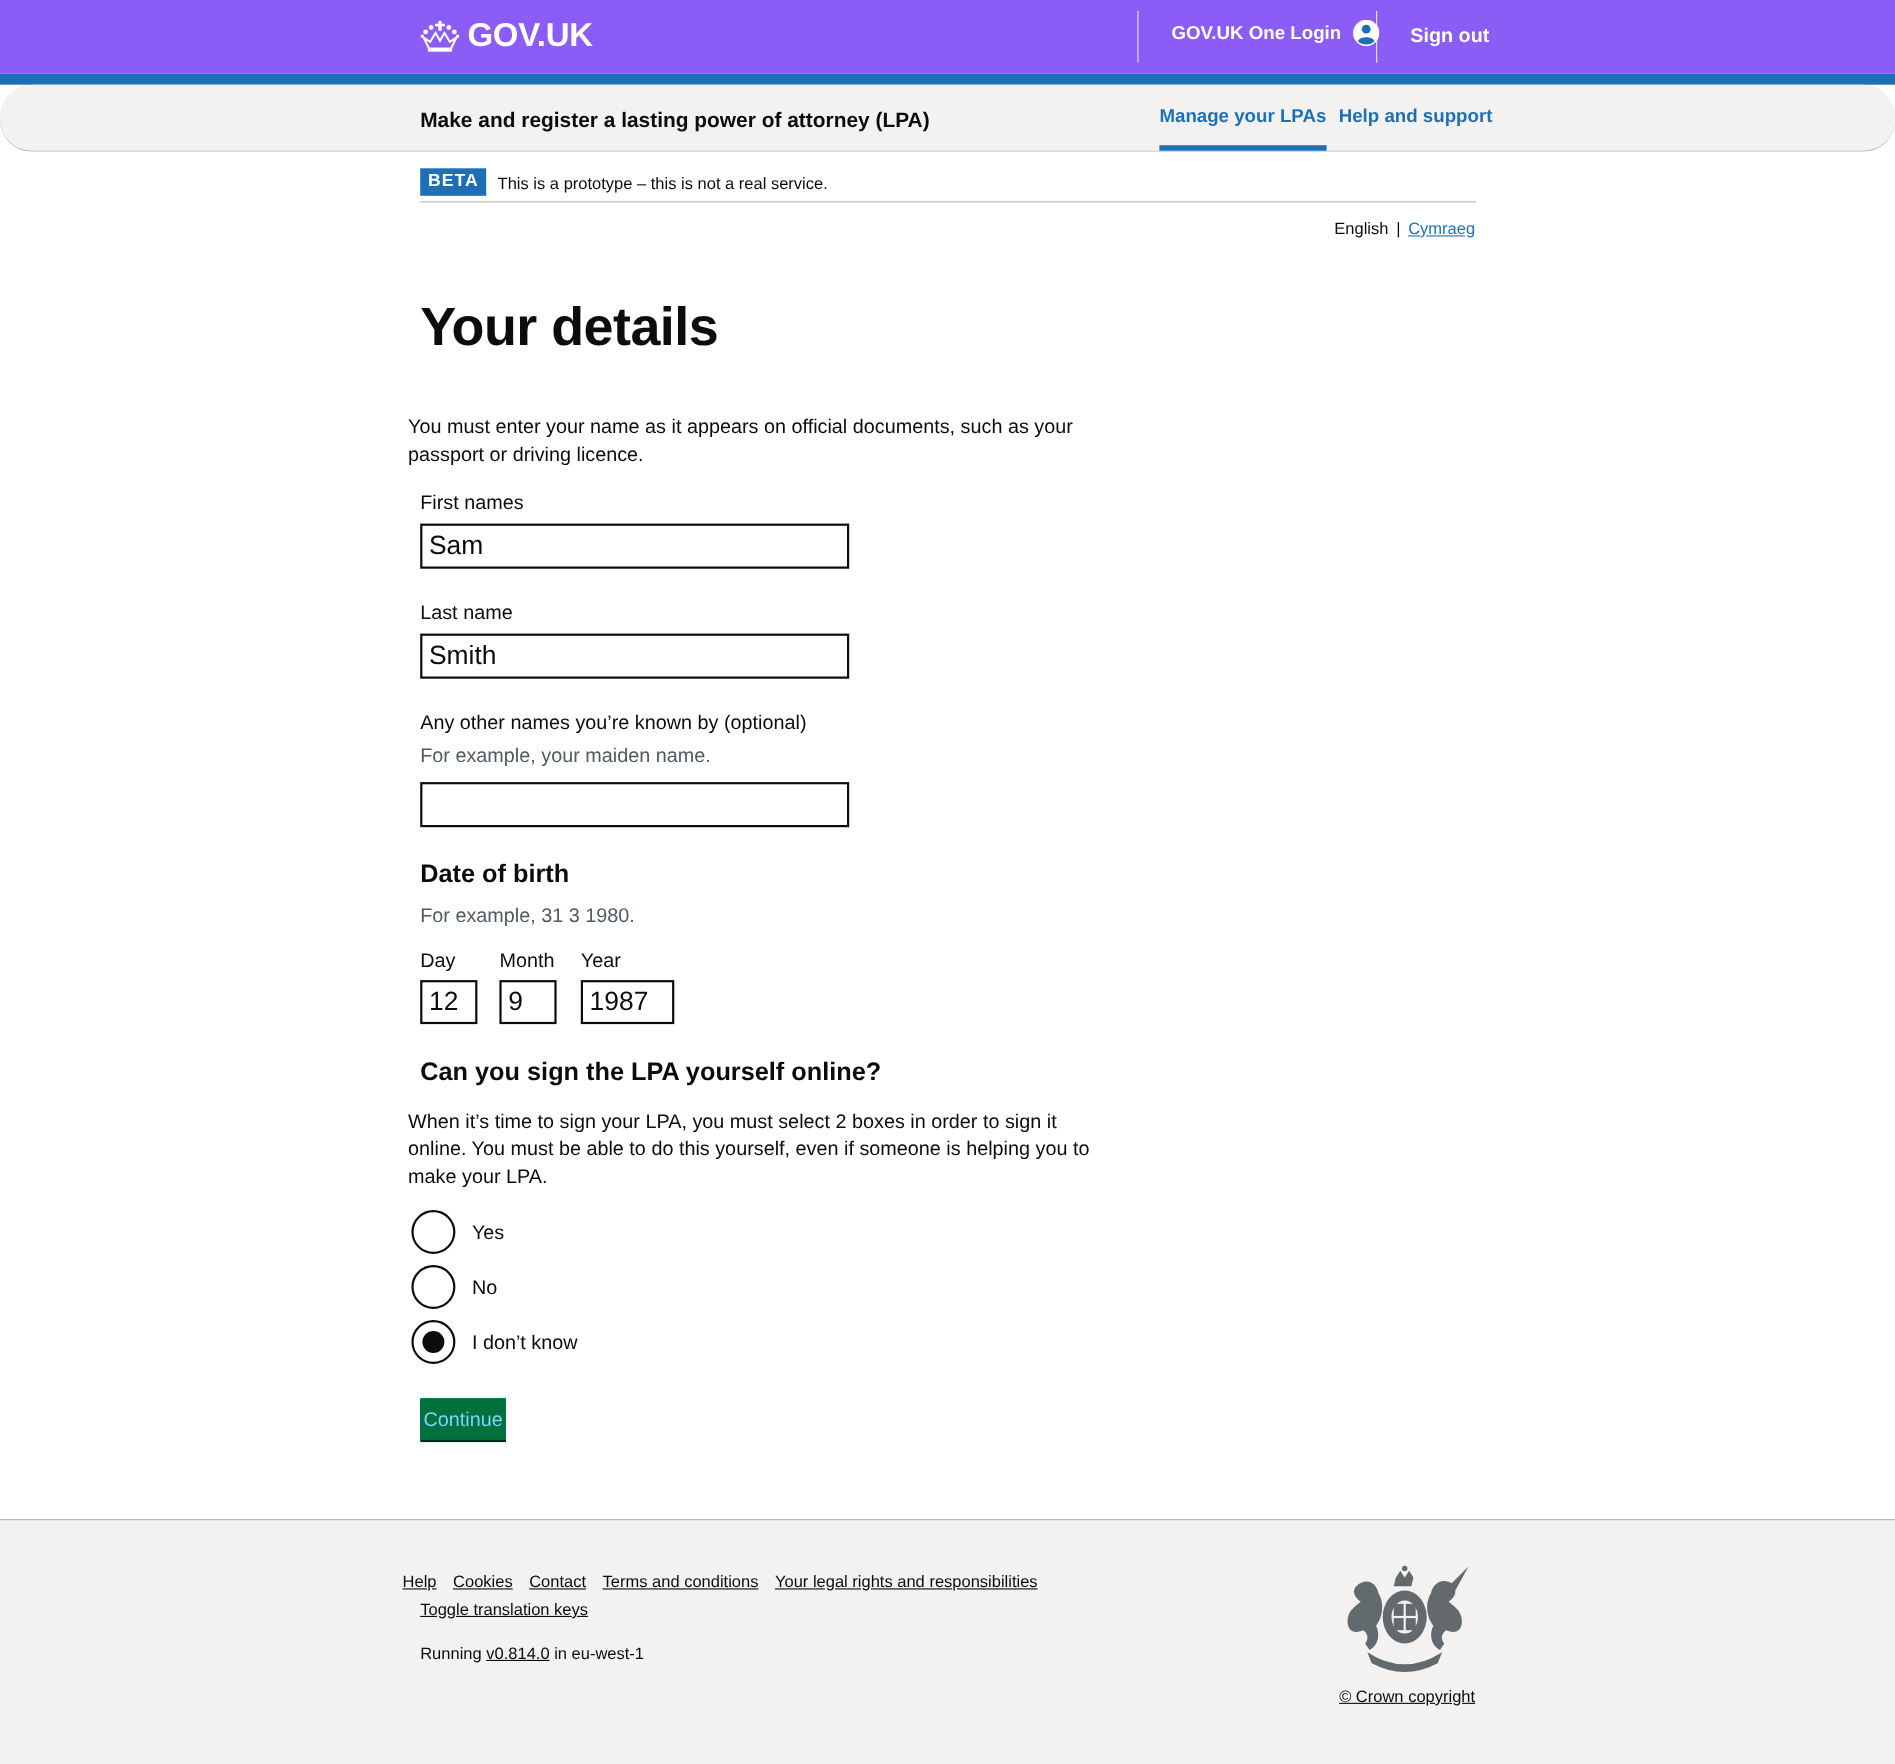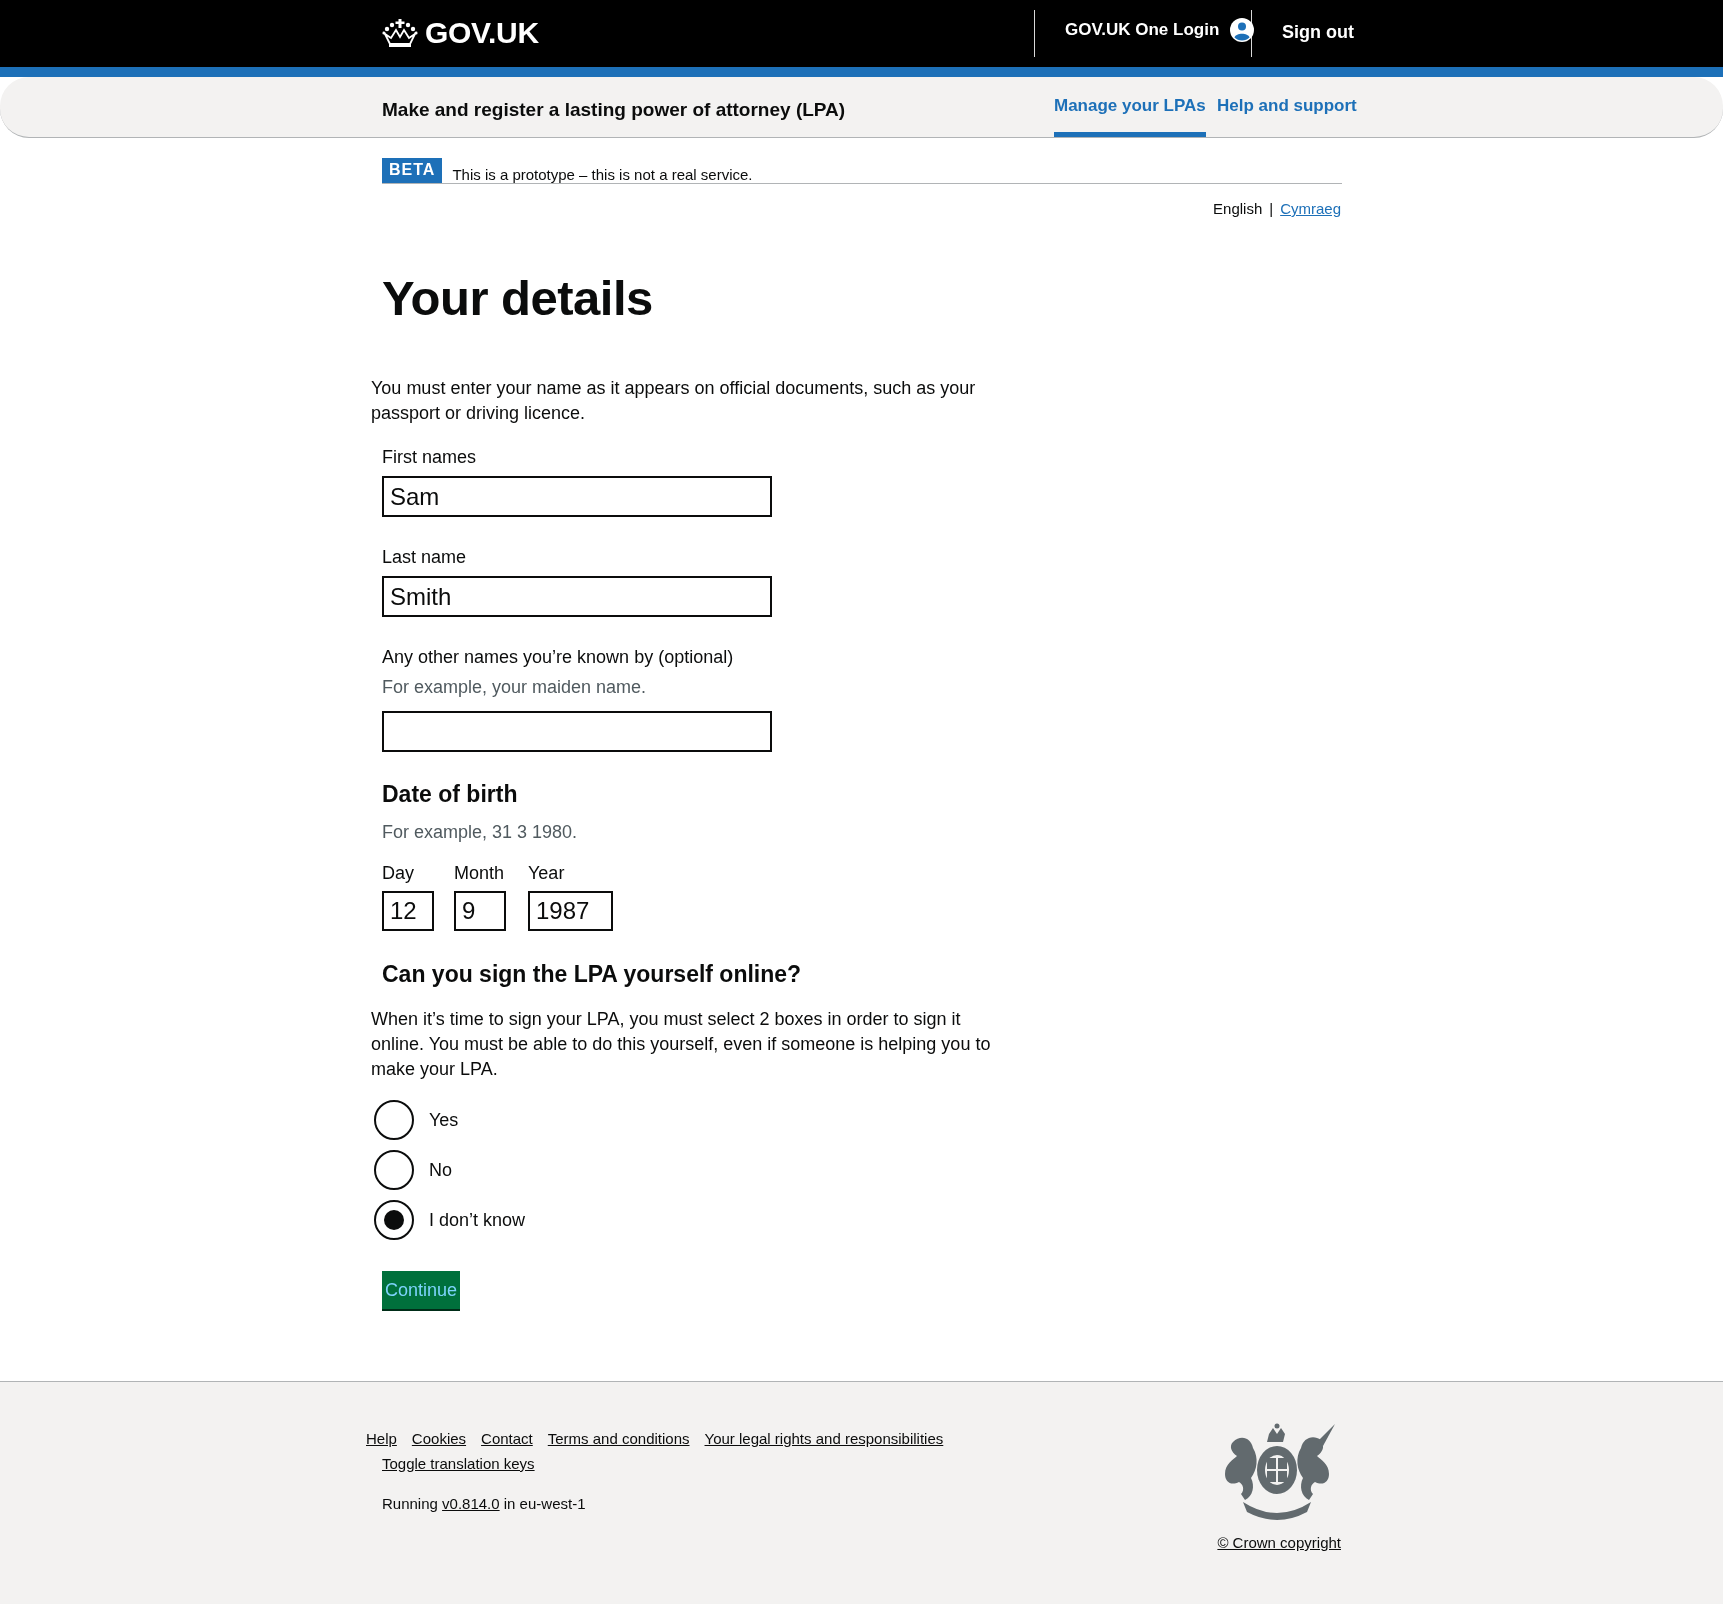--- a/index.html
+++ b/index.html
@@ -1,35 +1,35 @@
 <!DOCTYPE html>
 <html><head>
 <meta charset="utf-8">
 <style>
   * { box-sizing: border-box; margin: 0; padding: 0; }
   html, body { width: 1723px; height: 1604px; background: #ffffff; overflow: hidden; }
   body { font-family: "Liberation Sans", sans-serif; color: #0b0c0c; position: relative; }
   a { color: #1d70b8; }
 
-  .header { position: absolute; left: 0; top: 0; width: 1723px; height: 67px; background: #000000; }
+  .header { position: absolute; left: 0; top: 0; width: 1723px; height: 67px; background: #8b5cf6; }
   .header-bar { position: absolute; left: 0; top: 67px; width: 1723px; height: 10px; background: #1d70b8; }
   .logo { position: absolute; left: 382px; top: 14px; height: 38px; display: flex; align-items: center; color: #fff; text-decoration: none; }
   .logo svg { width: 36px; height: 30px; margin-right: 7px; }
   .logo-text { font-weight: bold; font-size: 30px; letter-spacing: -0.3px; color: #fff; }
   .divider-v { position: absolute; top: 10px; width: 1px; height: 47px; background: #ffffff; opacity: 0.85; }
   .one-login { position: absolute; left: 1065px; top: 18px; display: flex; align-items: center; color: #fff; text-decoration: none; font-weight: bold; font-size: 17px; }
   .one-login .user-icon { margin-left: 11px; width: 24px; height: 24px; }
   .sign-out { position: absolute; left: 1282px; top: 22px; color: #fff; font-weight: bold; font-size: 18px; text-decoration: none; }
 
   .service-nav { position: absolute; left: 0; top: 77px; width: 1723px; height: 61px; background: #f3f2f1; border-bottom: 1px solid #b1b4b6; border-radius: 29px; }
   .service-name { position: absolute; left: 382px; top: 22px; font-weight: bold; font-size: 19px; color: #0b0c0c; }
   .nav-link { position: absolute; top: 19px; font-weight: bold; font-size: 17px; color: #1d70b8; text-decoration: none; }
   .nav-link.active::after { content: ""; position: absolute; left: 0; right: 0; top: 36px; height: 5px; background: #1d70b8; }
 
-  .phase { position: absolute; left: 382px; top: 148px; width: 960px; height: 36px; border-bottom: 1px solid #b1b4b6; display: flex; align-items: flex-end; }
+  .phase { position: absolute; left: 382px; top: 148px; width: 960px; height: 36px; border-bottom: 1px solid #b1b4b6; display: flex; align-items: center; }
   .phase-tag { background: #1d70b8; color: #fff; font-weight: bold; font-size: 16px; letter-spacing: 1px; height: 25px; padding: 3px 7px 0 7px; }
   .phase-text { font-size: 15px; margin-left: 10px; margin-top: 4px; }
 
   .lang { position: absolute; right: 382px; top: 200px; font-size: 15px; }
   .lang .sep { margin: 0 7px; }
   .lang a { color: #1d70b8; text-decoration: underline; }
 
   .h1 { position: absolute; left: 382px; top: 270px; font-size: 49px; font-weight: bold; letter-spacing: -0.5px; }
   .p { position: absolute; left: 371px; font-size: 18px; line-height: 25px; width: 640px; }
   .label { position: absolute; left: 382px; font-size: 18px; }

